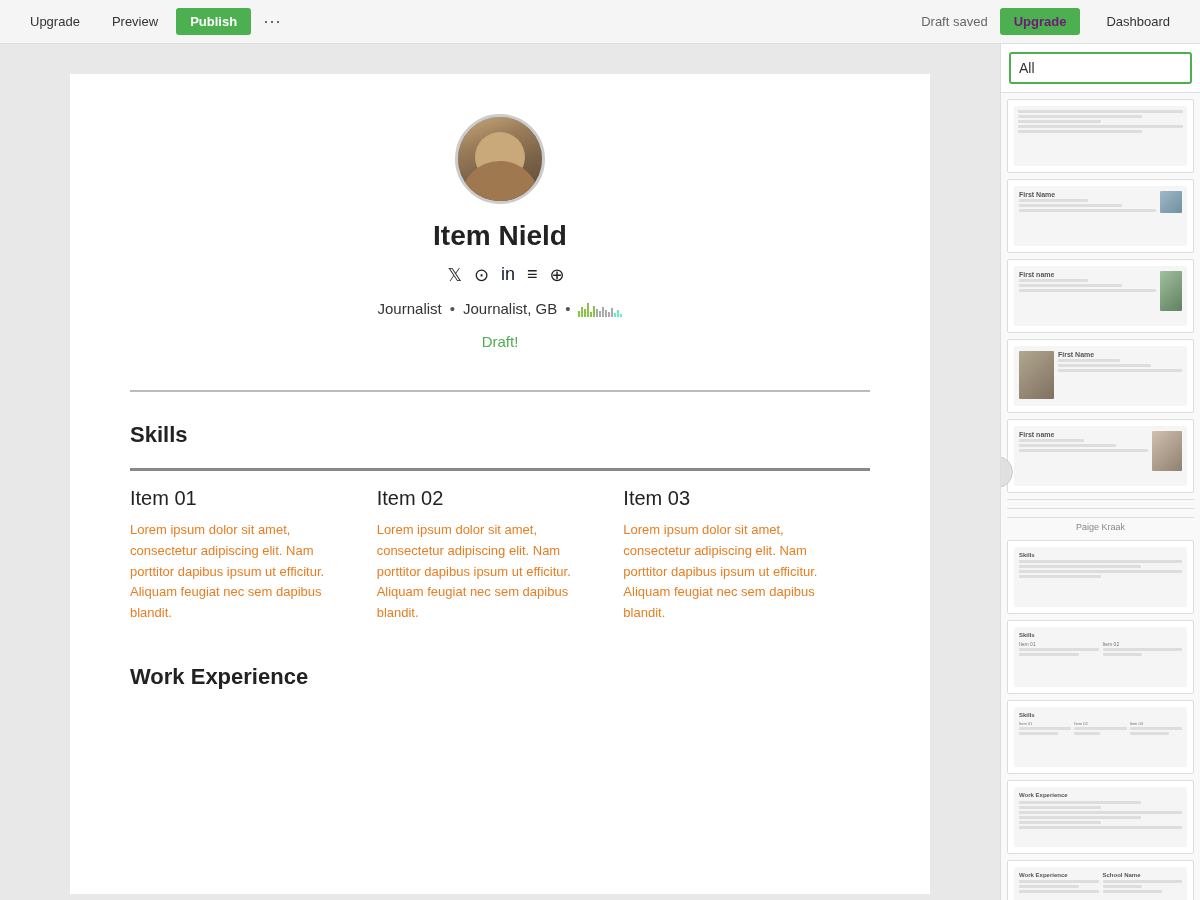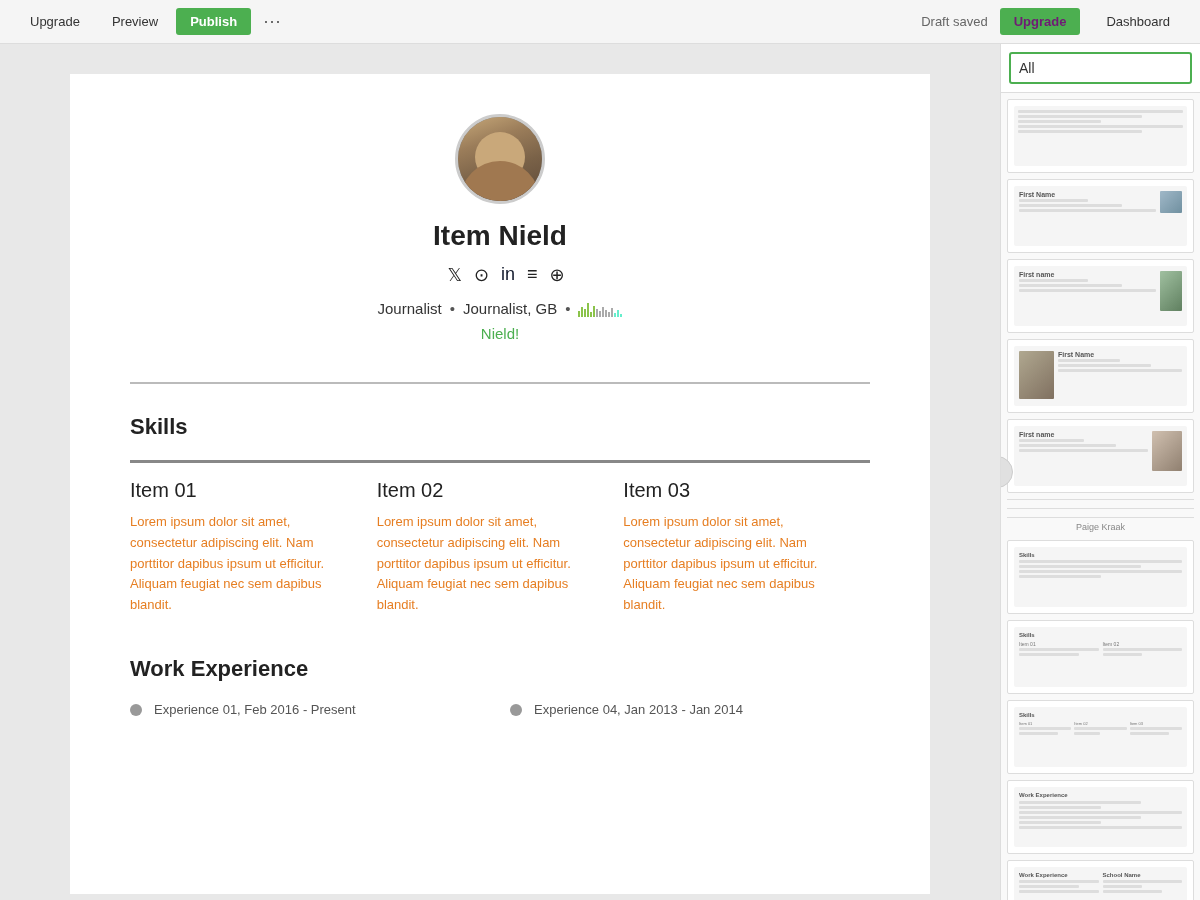--- a/index.html
+++ b/index.html
@@ -38,21 +38,21 @@
       width: 90px; height: 90px; border-radius: 50%; overflow: hidden;
       margin: 0 auto 16px; border: 3px solid #ccc;
       background: #888; display: flex; align-items: center; justify-content: center;
     }
     .avatar-img {
       width: 100%; height: 100%; object-fit: cover;
       background: linear-gradient(135deg, #a0845c 0%, #c9a87a 40%, #7a6050 100%);
     }
     .profile-name { font-size: 28px; font-weight: bold; color: #222; margin-bottom: 12px; }
     .social-icons { display: flex; justify-content: center; gap: 12px; margin-bottom: 14px; font-size: 18px; }
-    .profile-subtitle { font-size: 15px; color: #333; margin-bottom: 8px; display: flex; align-items: flex-end; justify-content: center; gap: 8px; }
+    .profile-subtitle { font-size: 15px; color: #333; margin-bottom: 16px; display: flex; align-items: flex-end; justify-content: center; gap: 8px; }
     .profile-dot { color: #555; }
     .profile-hello { color: #4caf50; font-size: 15px; }
 
     
     .divider { border: none; border-top: 2px solid #bbb; margin: 10px 0 30px; }
 
     
     .section-title { font-size: 22px; font-weight: bold; color: #222; margin-bottom: 20px; }
     .skills-grid { display: grid; grid-template-columns: 1fr 1fr 1fr; gap: 0; margin-bottom: 40px; }
     .skill-col { padding-right: 30px; border-top: 3px solid #888; padding-top: 16px; }
@@ -164,21 +164,21 @@
             <span style="display:inline-block;width:2px;height:6px;background:#aaa;"></span>
             <span style="display:inline-block;width:2px;height:10px;background:#aaa;"></span>
             <span style="display:inline-block;width:2px;height:7px;background:#aaa;"></span>
             <span style="display:inline-block;width:2px;height:5px;background:#aaa;"></span>
             <span style="display:inline-block;width:2px;height:9px;background:#aaa;"></span>
             <span style="display:inline-block;width:2px;height:4px;background:#6ec;"></span>
             <span style="display:inline-block;width:2px;height:7px;background:#6ec;"></span>
             <span style="display:inline-block;width:2px;height:3px;background:#6ec;"></span>
           </span>
         </div>
-        <div class="profile-hello">Nield!</div>
+        <div class="profile-hello">Draft!</div>
       </div>
 
       <hr class="divider">
 
       <div>
         <div class="section-title">Skills</div>
         <div class="skills-grid">
 
           <div class="skill-col">
             <div class="skill-item-title">Item 01</div>
@@ -193,30 +193,20 @@
           <div class="skill-col">
             <div class="skill-item-title">Item 03</div>
             <div class="skill-item-text">Lorem ipsum dolor sit amet, consectetur adipiscing elit. Nam porttitor dapibus ipsum ut efficitur. Aliquam feugiat nec sem dapibus blandit.</div>
           </div>
 
         </div>
       </div>
 
       <div>
         <div class="work-title">Work Experience</div>
-        <div class="work-grid">
-          <div class="work-item">
-            <div class="work-dot"></div>
-            <div class="work-details">Experience 01, Feb 2016 - Present</div>
-          </div>
-          <div class="work-item">
-            <div class="work-dot"></div>
-            <div class="work-details">Experience 04, Jan 2013 - Jan 2014</div>
-          </div>
-        </div>
       </div>
 
     </div>
   </div>
 
   <div class="sidebar" style="position:relative;">
 
     <div class="sidebar-arrow-btn">›</div>
 
     <div class="sidebar-dropdown">

